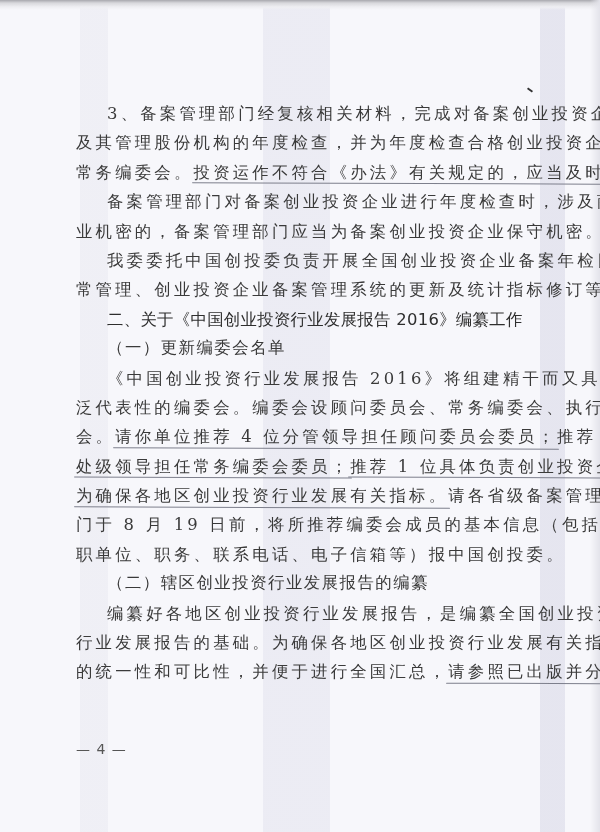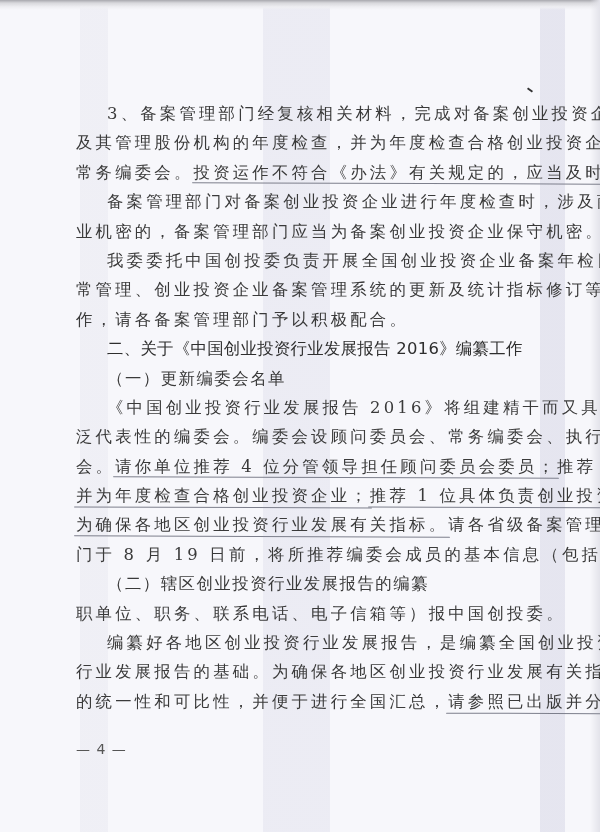--- a/index.html
+++ b/index.html
@@ -59,21 +59,21 @@
       white-space: nowrap;
       position: relative;
     }
     .indent { padding-left: 31px; }
     .bold {
       font-family: "DejaVu Sans", "Liberation Sans", sans-serif;
       font-weight: normal;
       color: #2e2e2e;
       letter-spacing: 0.3px;
     }
-    .sub-heading { letter-spacing: 1.5px; }
+    .sub-heading { letter-spacing: 1.5px; font-family: Liberation Mono, monospace; }
     .u {
       position: relative;
     }
     .u::after {
       content: "";
       position: absolute;
       left: -2px; right: -2px;
       bottom: -3px;
       height: 1.3px;
       background: #7d7f8c;
@@ -125,56 +125,53 @@
     <div class="line">
       <span>业机密的，备案管理部门应当为备案创业投资企业保守机密。</span>
     </div>
 
     <div class="line indent">
       <span>我委委托中国创投委负责开展全国创业投资企业备案年检日</span>
     </div>
     <div class="line">
       <span>常管理、创业投资企业备案管理系统的更新及统计指标修订等工</span>
     </div>
-    <div class="line">
-      <span>作，请各备案管理部门予以积极配合。</span>
-    </div>
 
     <div class="line indent bold">
       <span>二、关于《中国创业投资行业发展报告 2016》编纂工作</span>
     </div>
 
     <div class="line indent sub-heading">
       <span>（一）更新编委会名单</span>
     </div>
 
     <div class="line indent">
       <span>《中国创业投资行业发展报告 2016》将组建精干而又具有广</span>
     </div>
     <div class="line">
       <span>泛代表性的编委会。编委会设顾问委员会、常务编委会、执行编委</span>
     </div>
     <div class="line">
       <span>会。</span><span class="u">请你单位推荐 4 位分管领导担任顾问委员会委员；</span><span>推荐 1 位</span>
     </div>
     <div class="line">
-      <span class="u">并为年度检查合格创业投资企业；</span><span class="u">推荐 1 位具体负责创业投资企业</span>
+      <span class="u">处级领导担任常务编委会委员；</span><span class="u">推荐 1 位具体负责创业投资企业</span>
     </div>
     <div class="line">
       <span class="u">为确保各地区创业投资行业发展有关指标。</span><span>请各省级备案管理部</span>
     </div>
     <div class="line">
       <span>门于 8 月 19 日前，将所推荐编委会成员的基本信息（包括姓名、供</span>
     </div>
+    <div class="line">
+      <span>职单位、职务、联系电话、电子信箱等）报中国创投委。</span>
+    </div>
+
     <div class="line indent sub-heading">
       <span>（二）辖区创业投资行业发展报告的编纂</span>
-    </div>
-
-    <div class="line">
-      <span>职单位、职务、联系电话、电子信箱等）报中国创投委。</span>
     </div>
 
     <div class="line indent">
       <span>编纂好各地区创业投资行业发展报告，是编纂全国创业投资</span>
     </div>
     <div class="line">
       <span>行业发展报告的基础。为确保各地区创业投资行业发展有关指标</span>
     </div>
     <div class="line">
       <span>的统一性和可比性，并便于进行全国汇总，</span><span class="u">请参照已出版并分送各</span>

